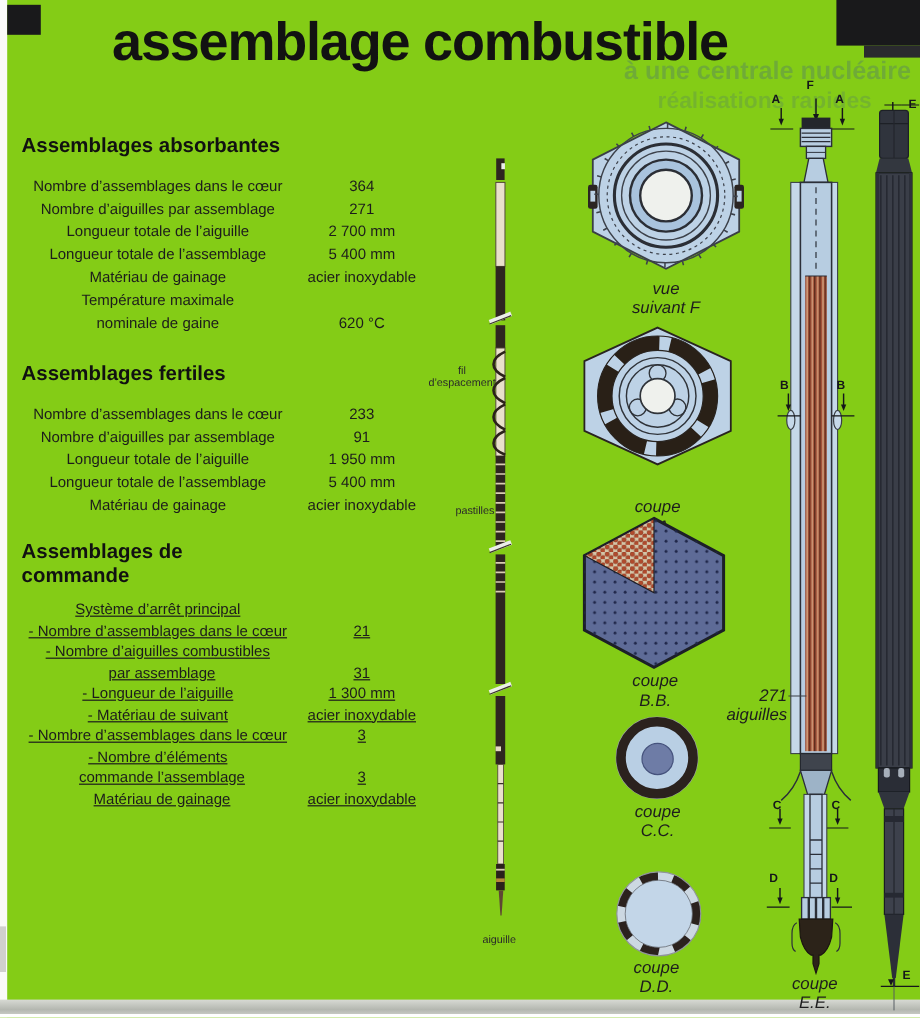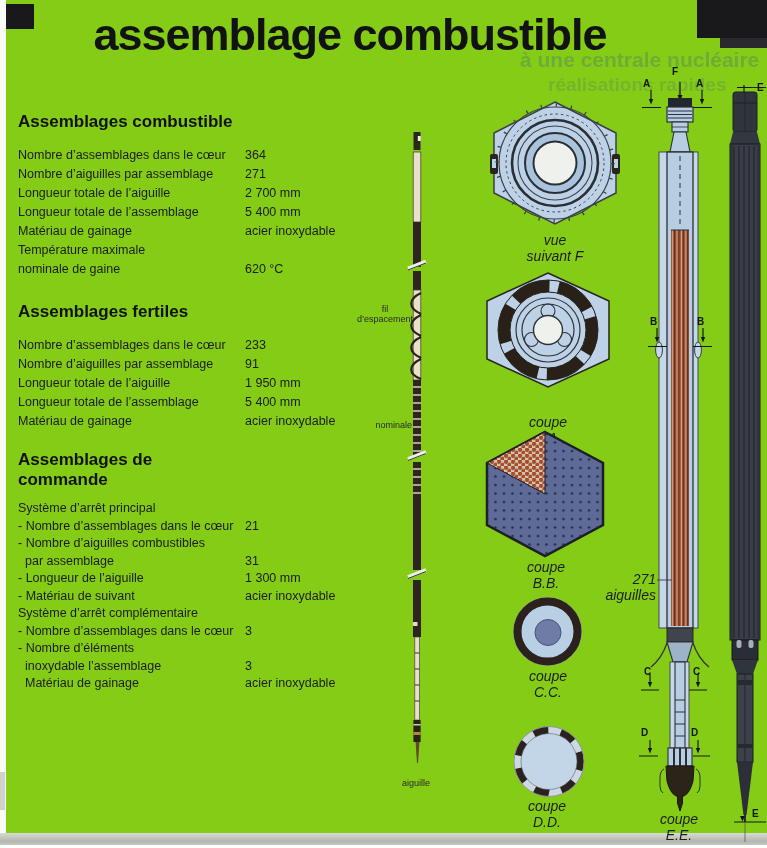--- a/index.html
+++ b/index.html
@@ -6,21 +6,21 @@
   .page{position:relative;width:767px;height:848px;background:#84cc16;overflow:hidden;
         font-family:"Liberation Sans","DejaVu Sans",sans-serif;color:#1c1c1c;}
   .abs{position:absolute;}
   .title{left:40px;top:9px;width:620px;text-align:center;font-size:45px;font-weight:bold;
          letter-spacing:-1px;color:#121212;white-space:nowrap;}
   .ghost{font-weight:bold;color:#3a5a8c;pointer-events:none;}
   .g1{left:520px;top:48px;font-size:21px;opacity:.28;}
   .g2{left:548px;top:74px;font-size:19px;opacity:.20;}
   .spec{width:340px;}
   .spec h2{margin:0;font-size:17px;font-weight:bold;color:#111;line-height:20px;}
-  .spec .rows{margin-top:14px;}
+  .spec .rows{margin-top:14px;text-align:center;}
   .row{display:flex;font-size:12.5px;}
   .s12 .row{line-height:19px;}
   .s3 .row{line-height:17.5px;}
   .row .lbl{width:227px;}
   .row.indent .lbl{padding-left:7px;box-sizing:border-box;}
   .row .val{flex:1;}
   .cap{font-size:14px;color:#1d1d1d;text-align:center;font-style:italic;}
   .capr{text-align:right;}
   .mk{font-size:10px;font-weight:bold;color:#15161a;}
   .pinlab{font-size:9px;color:#2a2a2a;line-height:10px;}
@@ -43,21 +43,21 @@
   <div class="abs smudge"></div>
   <div class="abs band"></div>
   <div class="abs bwhite"></div>
 
   <div class="abs ghost g1">à une centrale nucléaire</div>
   <div class="abs ghost g2">réalisations rapides</div>
 
   <div class="abs title">assemblage combustible</div>
 
   <div class="abs spec s12" style="left:18px;top:112px;">
-    <h2>Assemblages combustible</h2>
+    <h2>Assemblages absorbantes</h2>
     <div class="rows">
       <div class="row">
           <span class="lbl">Nombre d’assemblages dans le cœur</span>
           <span class="val">364</span>
         </div>
       <div class="row">
           <span class="lbl">Nombre d’aiguilles par assemblage</span>
           <span class="val">271</span>
         </div>
       <div class="row">
@@ -104,21 +104,21 @@
         </div>
       <div class="row">
           <span class="lbl">Matériau de gainage</span>
           <span class="val">acier inoxydable</span>
         </div>
     </div>
   </div>
 
   <div class="abs spec s3" style="left:18px;top:450px;">
     <h2 style="width:150px;">Assemblages de commande</h2>
-    <div class="rows" style="margin-top:10px;">
+    <div class="rows" style="margin-top:10px;text-decoration:underline;">
       <div class="row">
           <span class="lbl">Système d’arrêt principal</span>
           <span class="val"></span>
         </div>
       <div class="row">
           <span class="lbl">- Nombre d’assemblages dans le cœur</span>
           <span class="val">21</span>
         </div>
       <div class="row">
           <span class="lbl">- Nombre d’aiguilles combustibles</span>
@@ -130,33 +130,32 @@
         </div>
       <div class="row">
           <span class="lbl">- Longueur de l’aiguille</span>
           <span class="val">1 300 mm</span>
         </div>
       <div class="row">
           <span class="lbl">- Matériau de suivant</span>
           <span class="val">acier inoxydable</span>
         </div>
       <div class="row">
-          <span class="lbl">Système d’arrêt complémentaire</span>
           <span class="val"></span>
         </div>
       <div class="row">
           <span class="lbl">- Nombre d’assemblages dans le cœur</span>
           <span class="val">3</span>
         </div>
       <div class="row">
           <span class="lbl">- Nombre d’éléments</span>
           <span class="val"></span>
         </div>
       <div class="row indent">
-          <span class="lbl">inoxydable l’assemblage</span>
+          <span class="lbl">commande l’assemblage</span>
           <span class="val">3</span>
         </div>
       <div class="row indent">
           <span class="lbl">Matériau de gainage</span>
           <span class="val">acier inoxydable</span>
         </div>
     </div>
   </div>
 
   <svg class="abs" style="left:395px;top:125px;" width="45" height="640" viewBox="0 0 45 640">
@@ -182,21 +181,21 @@
       <rect x="18" y="497" width="4.5" height="4" fill="#e3dac2"></rect>
       <rect x="19.8" y="512" width="4.8" height="83" fill="#e9e0cb" stroke="#50443a" stroke-width="0.7"></rect>
       <path d="M19.8 528h4.8 M19.8 544h4.8 M19.8 560h4.8 M19.8 576h4.8" stroke="#3a322a" stroke-width="1"></path>
       <rect x="18.4" y="595" width="7.2" height="22" fill="#2a211c"></rect>
       <rect x="18.4" y="599" width="7.2" height="1.5" fill="#d6cbb0"></rect>
       <rect x="18.4" y="607" width="7.2" height="3" fill="#b5893a"></rect>
       <polygon points="20.6,617 24.4,617 23,638 22,638" fill="#5f4734"></polygon>
     </g>
   </svg>
   <div class="abs pinlab" style="left:357px;top:304px;width:56px;text-align:center;">fil d’espacement</div>
-  <div class="abs pinlab" style="left:368px;top:420px;width:44px;text-align:right;">nominale</div>
+  <div class="abs pinlab" style="left:368px;top:420px;width:44px;text-align:right;">pastilles</div>
   <div class="abs pinlab" style="left:394px;top:758px;width:44px;text-align:center;margin-top:20px;">aiguille</div>
 
   <svg class="abs" style="left:490px;top:100px;" width="130" height="130" viewBox="0 0 130 130">
     <polygon points="65,2 126,33 126,93 65,124 4,93 4,33" fill="#bdd2e6" stroke="#3a3f46" stroke-width="1.5"></polygon>
     <rect x="0" y="54" width="8" height="20" rx="2" fill="#2b2522"></rect>
     <rect x="2" y="59" width="4" height="9" fill="#bcd2e5"></rect>
     <rect x="122" y="54" width="8" height="20" rx="2" fill="#2b2522"></rect>
     <rect x="124" y="59" width="4" height="9" fill="#bcd2e5"></rect>
     <circle cx="65" cy="63" r="56" fill="none" stroke="#3c414a" stroke-width="1.2"></circle>
     <circle cx="65" cy="63" r="58" fill="none" stroke="#3c414a" stroke-width="3.5" stroke-dasharray="1.3 13.9"></circle>

